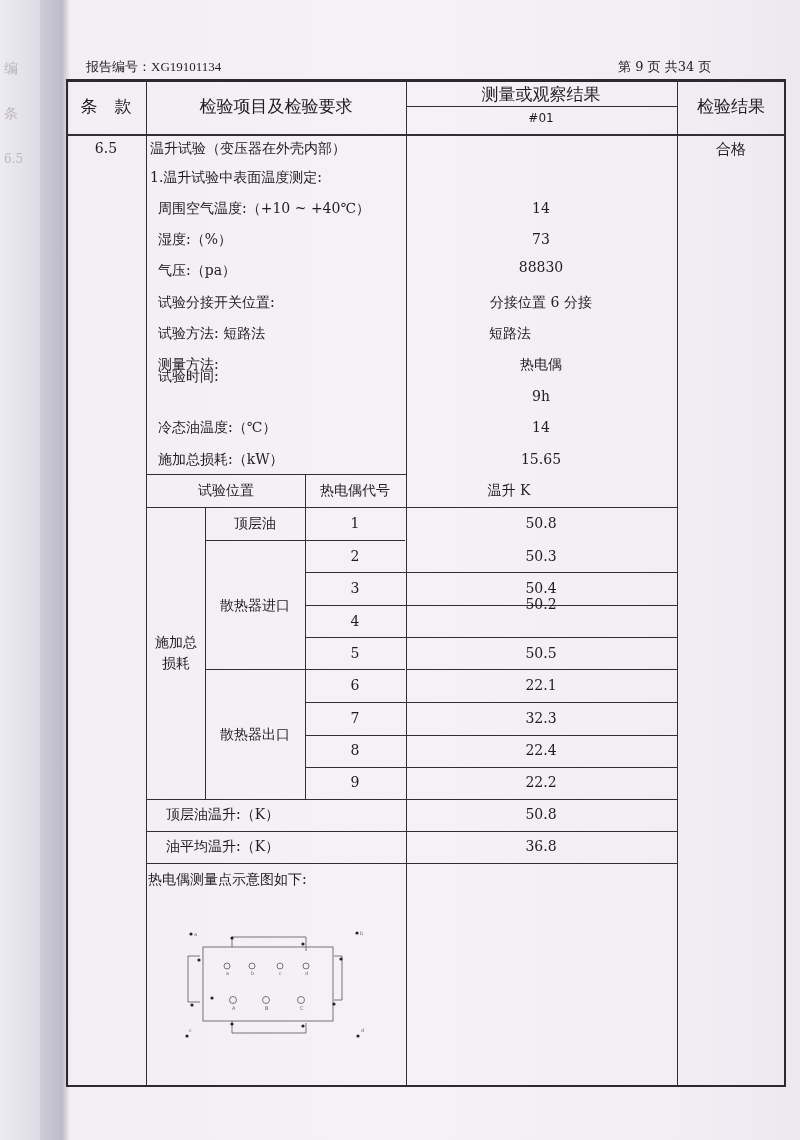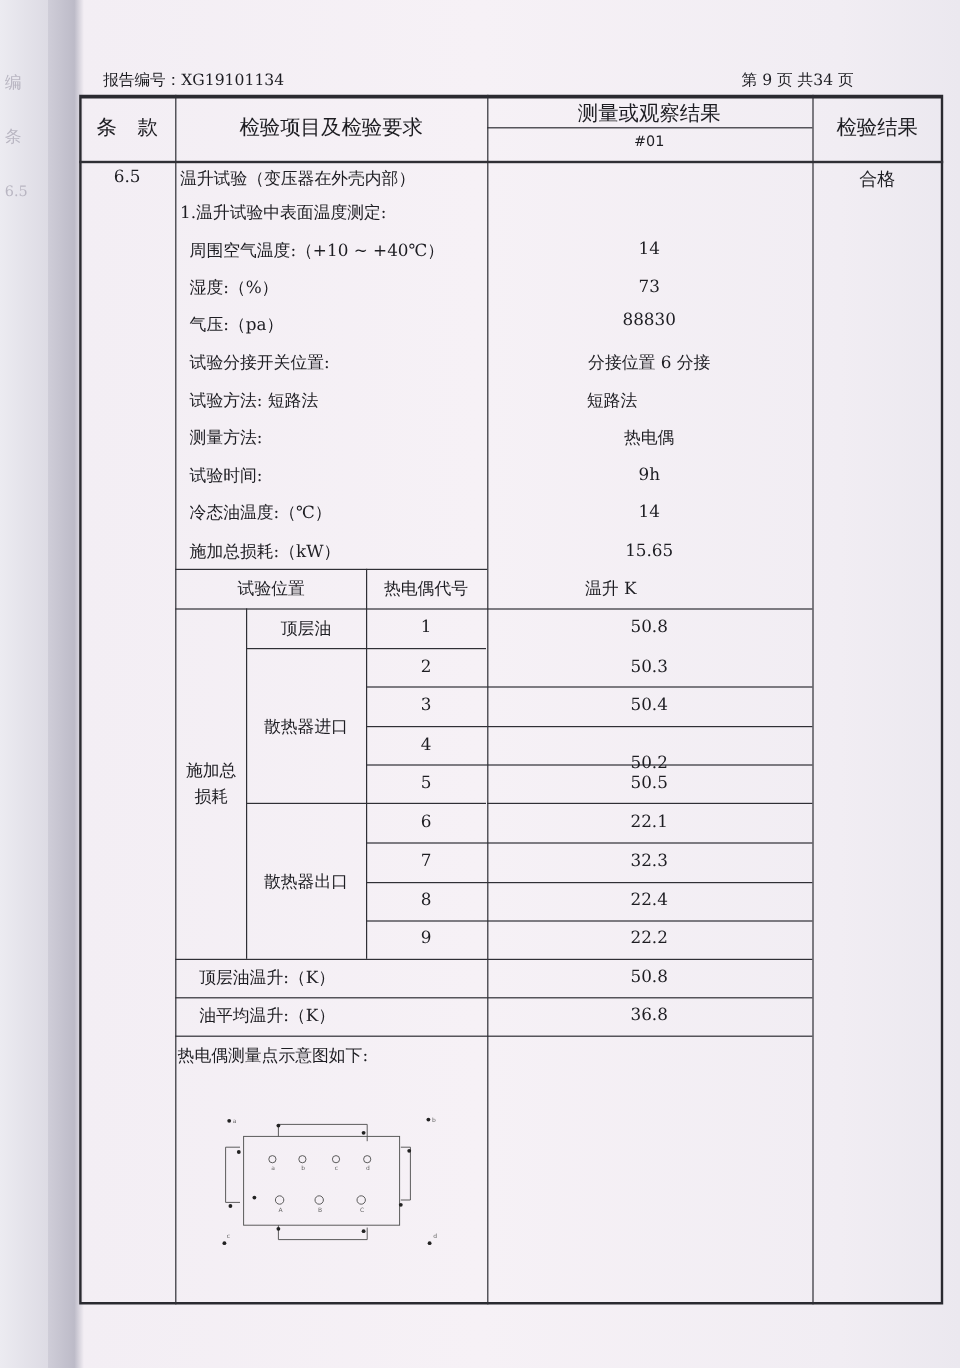--- a/index.html
+++ b/index.html
@@ -9,21 +9,21 @@
     font-family: "DejaVu Serif", "Liberation Serif", serif;
     color:#1d1d22;
   }
   .left-strip {
     position:absolute; left:0; top:0; width:40px; height:1140px;
     background: linear-gradient(90deg,#ecebf1,#dddbe4);
   }
   .left-strip span {
     position:absolute; left:4px; font-size:14px; color:#b9b6c2;
   }
-  .hdr-left { position:absolute; left:86px; top:58px; font-size:13px; }
+  .hdr-left { position:absolute; left:86px; top:58px; font-size:13px;font-family:Liberation Serif, serif; }
   .hdr-right { position:absolute; left:618px; top:58px; font-size:13px; }
   .page {
     position:absolute; left:66px; top:79px; width:720px; height:1008px;
     border:2px solid #2a2a30; border-top-width:3px; box-sizing:border-box;
   }
   .ln { position:absolute; background:#2f2f35; }
   .h { height:1.3px; }
   .v { width:1.3px; }
   .t { position:absolute; white-space:nowrap; font-size:14px; }
   .sans { font-family:"DejaVu Sans","Liberation Sans",sans-serif; }
@@ -68,21 +68,21 @@
 <div class="t" style="left:158px;top:231px">湿度:（%）</div>
 <div class="t c" style="left:541px;top:231px">73</div>
 <div class="t" style="left:158px;top:262px">气压:（pa）</div>
 <div class="t c" style="left:541px;top:259px">88830</div>
 <div class="t" style="left:158px;top:294px">试验分接开关位置:</div>
 <div class="t c" style="left:541px;top:294px">分接位置 6 分接</div>
 <div class="t" style="left:158px;top:325px">试验方法: 短路法</div>
 <div class="t c" style="left:510px;top:325px">短路法</div>
 <div class="t" style="left:158px;top:356px">测量方法:</div>
 <div class="t c" style="left:541px;top:356px">热电偶</div>
-<div class="t" style="left:158px;top:388px">试验时间:</div>
+<div class="t" style="left:158px;top:368px">试验时间:</div>
 <div class="t c" style="left:541px;top:388px">9h</div>
 <div class="t" style="left:158px;top:419px">冷态油温度:（℃）</div>
 <div class="t c" style="left:541px;top:419px">14</div>
 <div class="t" style="left:158px;top:451px">施加总损耗:（kW）</div>
 <div class="t c" style="left:541px;top:451px">15.65</div>
 
 <div class="ln h" style="left:146px;top:474px;width:260px"></div>
 <div class="ln h" style="left:406px;top:474px;width:0px"></div>
 <div class="ln h" style="left:146px;top:507px;width:531px"></div>
 <div class="ln v" style="left:305px;top:474px;height:325px"></div>
@@ -121,21 +121,21 @@
 <div class="t c" style="left:255px;top:597px">散热器进口</div>
 <div class="t c" style="left:255px;top:726px">散热器出口</div>
 
 <div class="t c" style="left:355px;top:515px">1</div>
 <div class="t c" style="left:541px;top:515px">50.8</div>
 <div class="t c" style="left:355px;top:548px">2</div>
 <div class="t c" style="left:541px;top:548px">50.3</div>
 <div class="t c" style="left:355px;top:580px">3</div>
 <div class="t c" style="left:541px;top:580px">50.4</div>
 <div class="t c" style="left:355px;top:613px">4</div>
-<div class="t c" style="left:541px;top:628px">50.2</div>
+<div class="t c" style="left:541px;top:596px">50.2</div>
 <div class="t c" style="left:355px;top:645px">5</div>
 <div class="t c" style="left:541px;top:645px">50.5</div>
 <div class="t c" style="left:355px;top:677px">6</div>
 <div class="t c" style="left:541px;top:677px">22.1</div>
 <div class="t c" style="left:355px;top:710px">7</div>
 <div class="t c" style="left:541px;top:710px">32.3</div>
 <div class="t c" style="left:355px;top:742px">8</div>
 <div class="t c" style="left:541px;top:742px">22.4</div>
 <div class="t c" style="left:355px;top:774px">9</div>
 <div class="t c" style="left:541px;top:774px">22.2</div>

